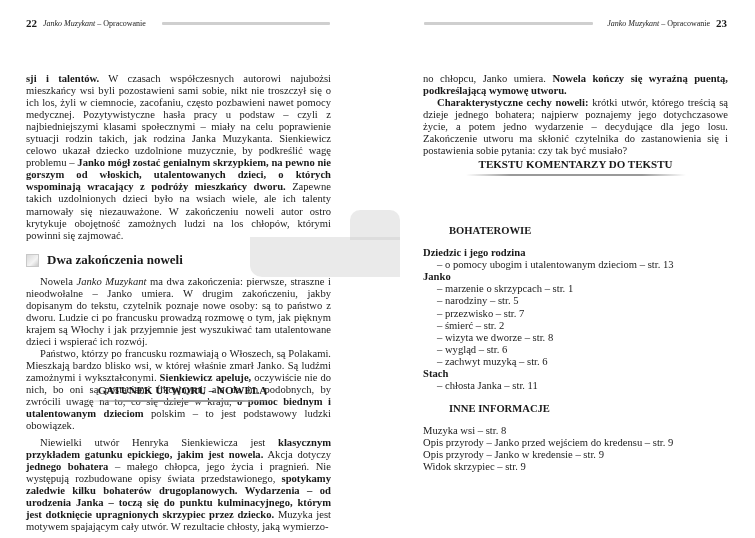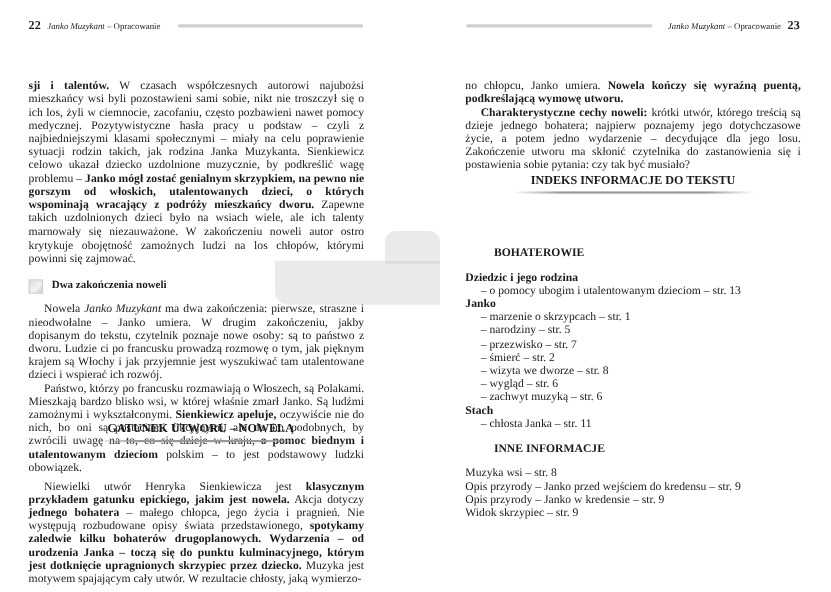--- a/index.html
+++ b/index.html
@@ -24,21 +24,21 @@
   .page.right .folio { margin-left: 6px; }
 
   .text-block { position: absolute; font-size: 10.6px; line-height: 12.05px; text-align: justify; margin-top: 32px; }
   .page.left .text-block { left: 26px; width: 305px; }
   .page.right .text-block { left: 45px; width: 305px; }
   .text-block p { margin: 0; }
   .indent { text-indent: 14px; }
   b { font-weight: bold; }
   i { font-style: italic; }
 
-  .sub-head { display: flex; align-items: center; font-weight: bold; font-size: 10px; margin: 12px 0 9px 0; }
+  .sub-head { display: flex; align-items: center; font-weight: bold; font-size: 13px; margin: 12px 0 9px 0; }
   .sub-head .marker { width: 13px; height: 13px; margin-right: 8px; background: linear-gradient(135deg, #d9d9d9, #f4f4f4 60%, #c9c9c9); border: 1px solid #c8c8c8; }
 
   .section-title { position: absolute; text-align: center; font-weight: bold; font-size: 11px; }
   .section-title .rule { height: 2px; margin: 4px auto 0 auto; background: linear-gradient(to right, rgba(150,150,150,0), #9a9a9a 20%, #9a9a9a 80%, rgba(150,150,150,0)); }
 
   .index-group { font-size: 10.6px; line-height: 12.1px; }
   .index-heading { font-weight: bold; font-size: 10.6px; padding-left: 26px; margin: 0 0 10px 0; }
   .entry-name { font-weight: bold; }
   .entry-sub { padding-left: 14px; }
   .entry-plain { }
@@ -97,21 +97,21 @@
     <div class="text-block" style="top:41px;">
       <p>
         <span>no chłopcu, Janko umiera. </span><b>Nowela kończy się wyraźną puentą, podkreślającą wymowę utworu.</b>
       </p>
       <p class="indent">
         <b>Charakterystyczne cechy noweli:</b><span> krótki utwór, którego treścią są dzieje jednego bohatera; najpierw poznajemy jego dotychczasowe życie, a potem jedno wydarzenie – decydujące dla jego losu. Zakończenie utworu ma skłonić czytelnika do zastanowienia się i postawienia sobie pytania: czy tak być musiało?</span>
       </p>
     </div>
 
     <div class="section-title" style="top:158px; left:45px; width:305px;">
-      <div>INDEKS INFORMACJE DO TEKSTU</div>
+      <div>TEKSTU KOMENTARZY DO TEKSTU</div>
       <div class="rule" style="width:220px;"></div>
     </div>
 
     <div class="text-block index-group" style="top:193px;">
       <div class="index-heading">BOHATEROWIE</div>
       <div id="characters-list">
           <div class="entry-name">Dziedzic i jego rodzina</div>
           <div class="entry-sub">– o pomocy ubogim i utalentowanym dzieciom – str. 13</div>
           <div class="entry-name">Janko</div>
           <div class="entry-sub">– marzenie o skrzypcach – str. 1</div>

